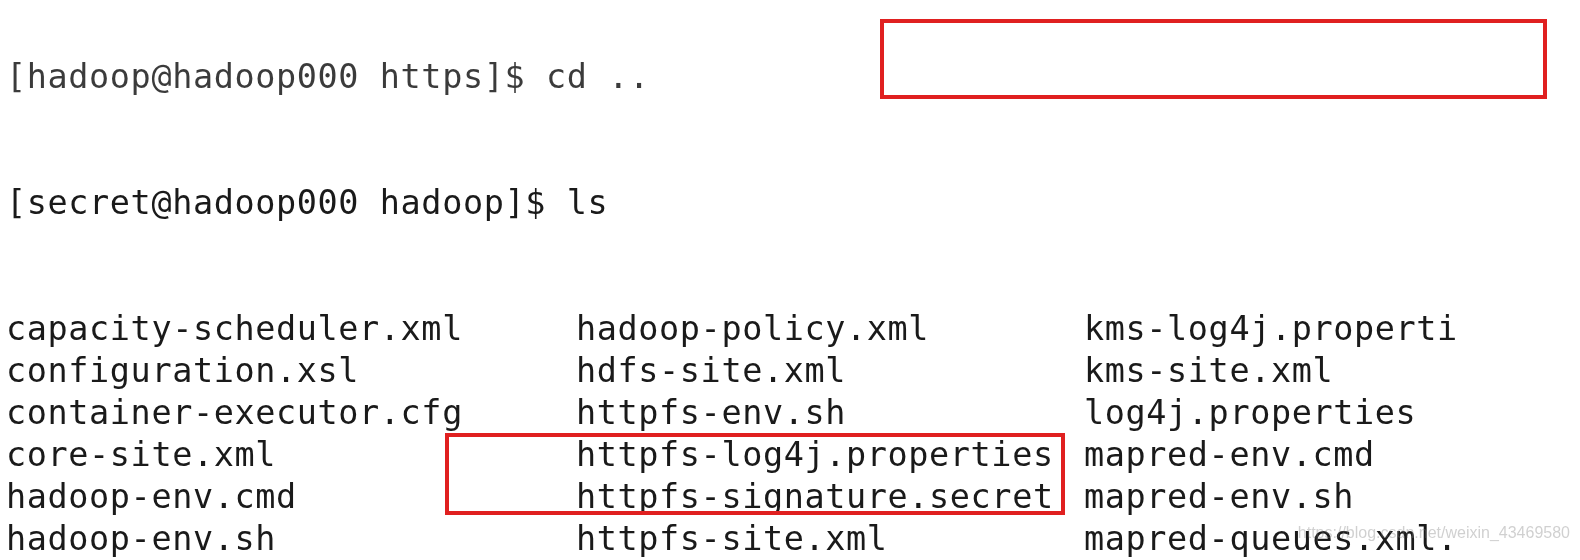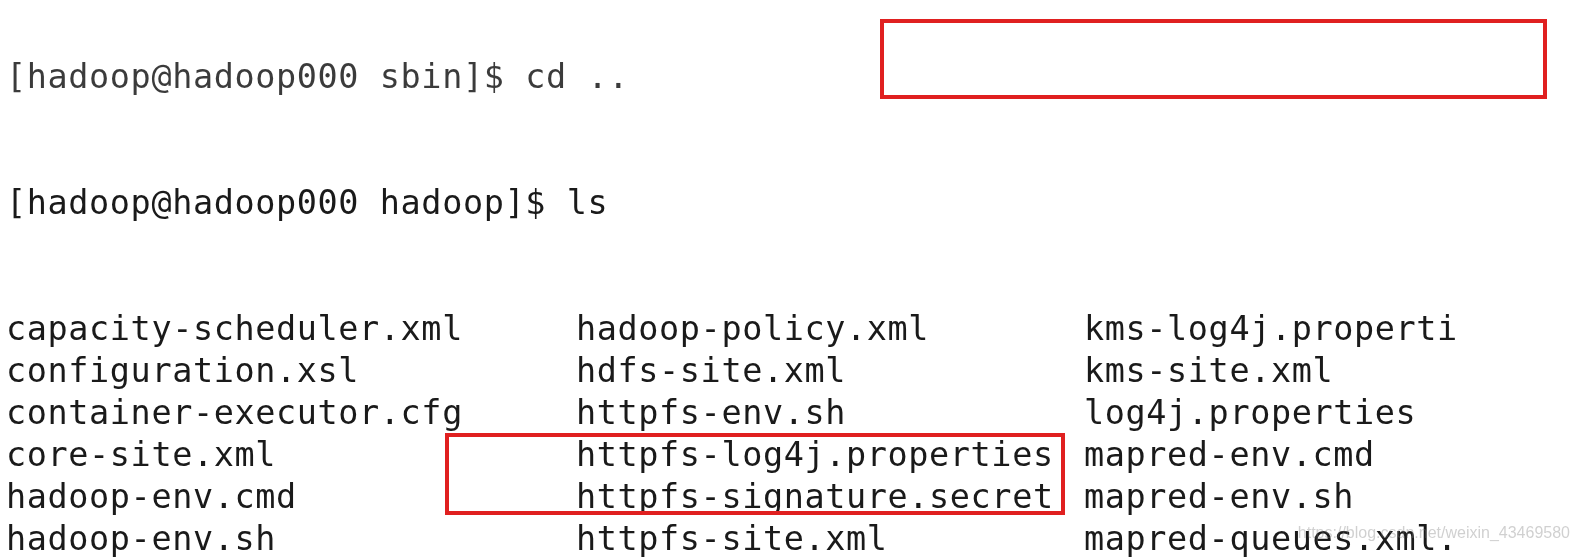--- a/index.html
+++ b/index.html
@@ -54,22 +54,22 @@
       font-size: 16px;
       color: rgba(120,120,120,0.35);
       font-family: Liberation Sans, sans-serif;
       letter-spacing: 0px;
     }
   </style>
 </head>
 <body>
 
 <div class="terminal">
-  <div class="line" style="margin-top:-28px;opacity:0.85">[hadoop@hadoop000 sbin]$ cd ..</div>
-  <div class="line"><span>[hadoop@hadoop000 hadoop]$</span> <span>ls</span></div>
+  <div class="line" style="margin-top:-28px;opacity:0.85">[hadoop@hadoop000 https]$ cd ..</div>
+  <div class="line"><span>[secret@hadoop000 hadoop]$</span> <span>ls</span></div>
   <div class="ls-output">
     <div class="col col1" id="col1">capacity-scheduler.xml
 configuration.xsl
 container-executor.cfg
 core-site.xml
 hadoop-env.cmd
 hadoop-env.sh
 hadoop-metrics2.properties
 hadoop-metrics.properties</div>
     <div class="col col2" id="col2">hadoop-policy.xml

